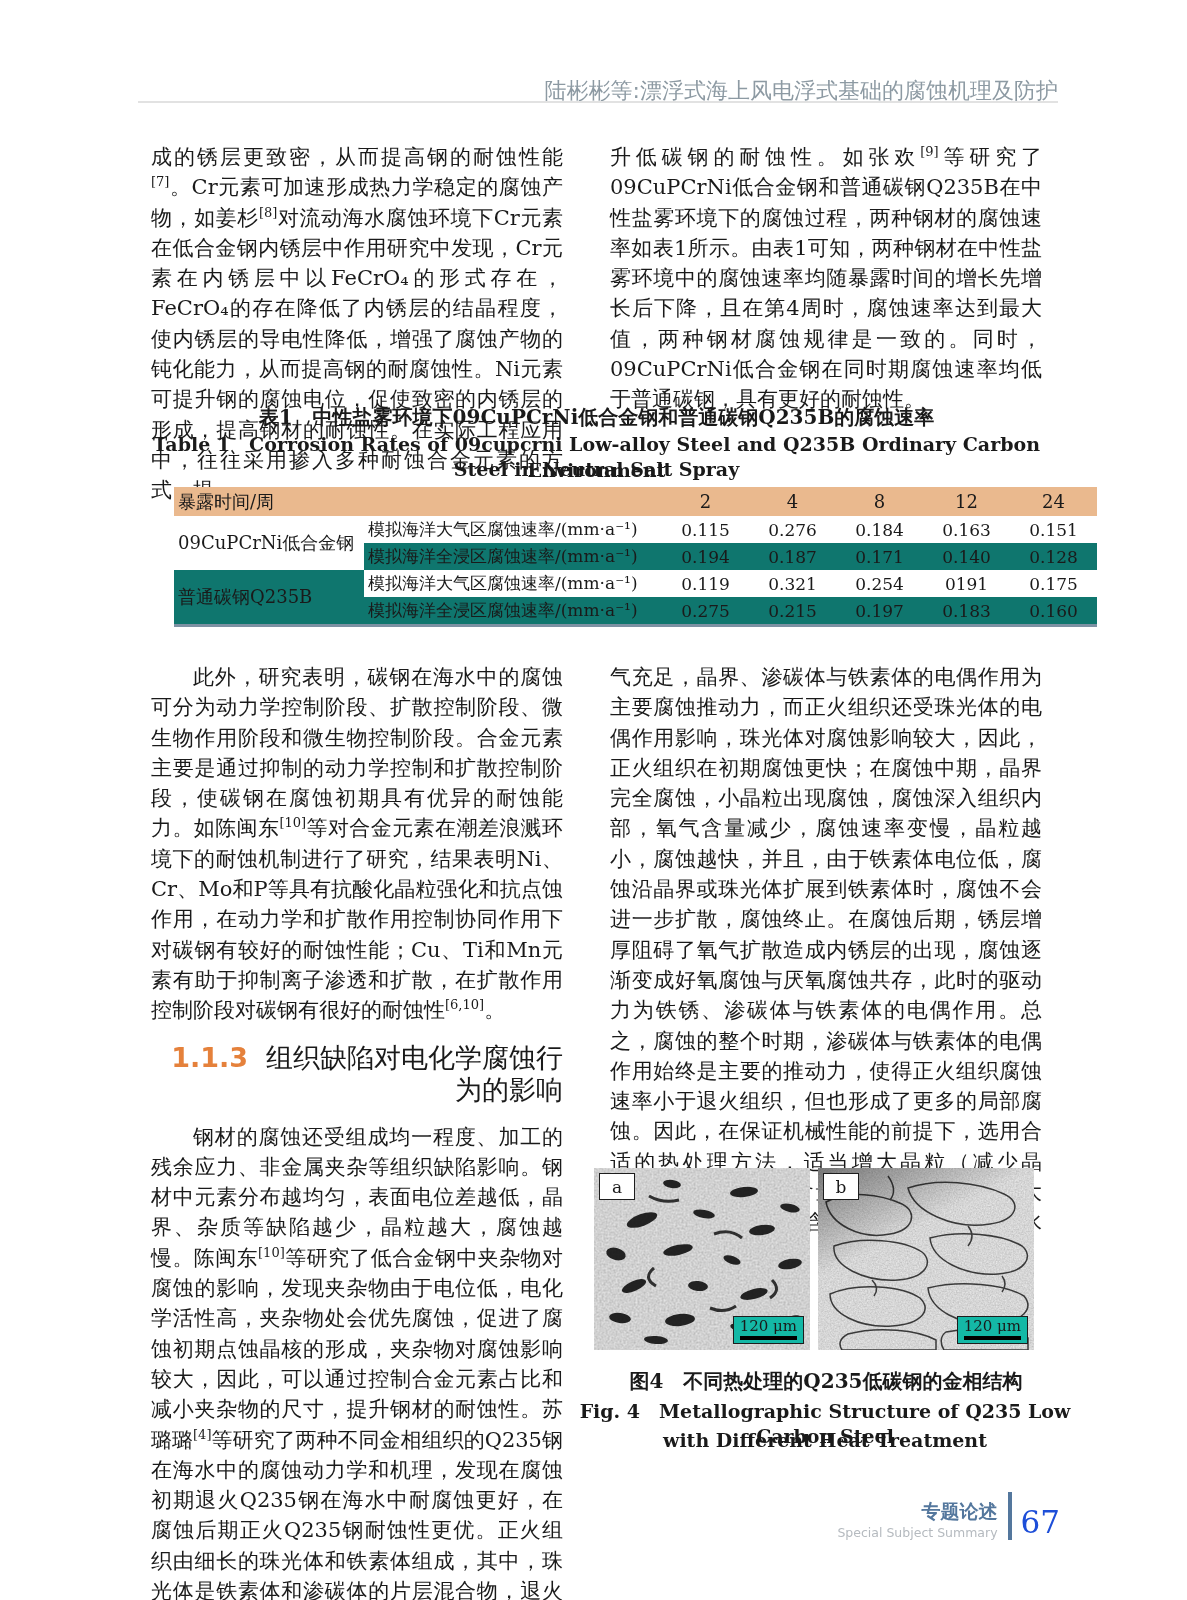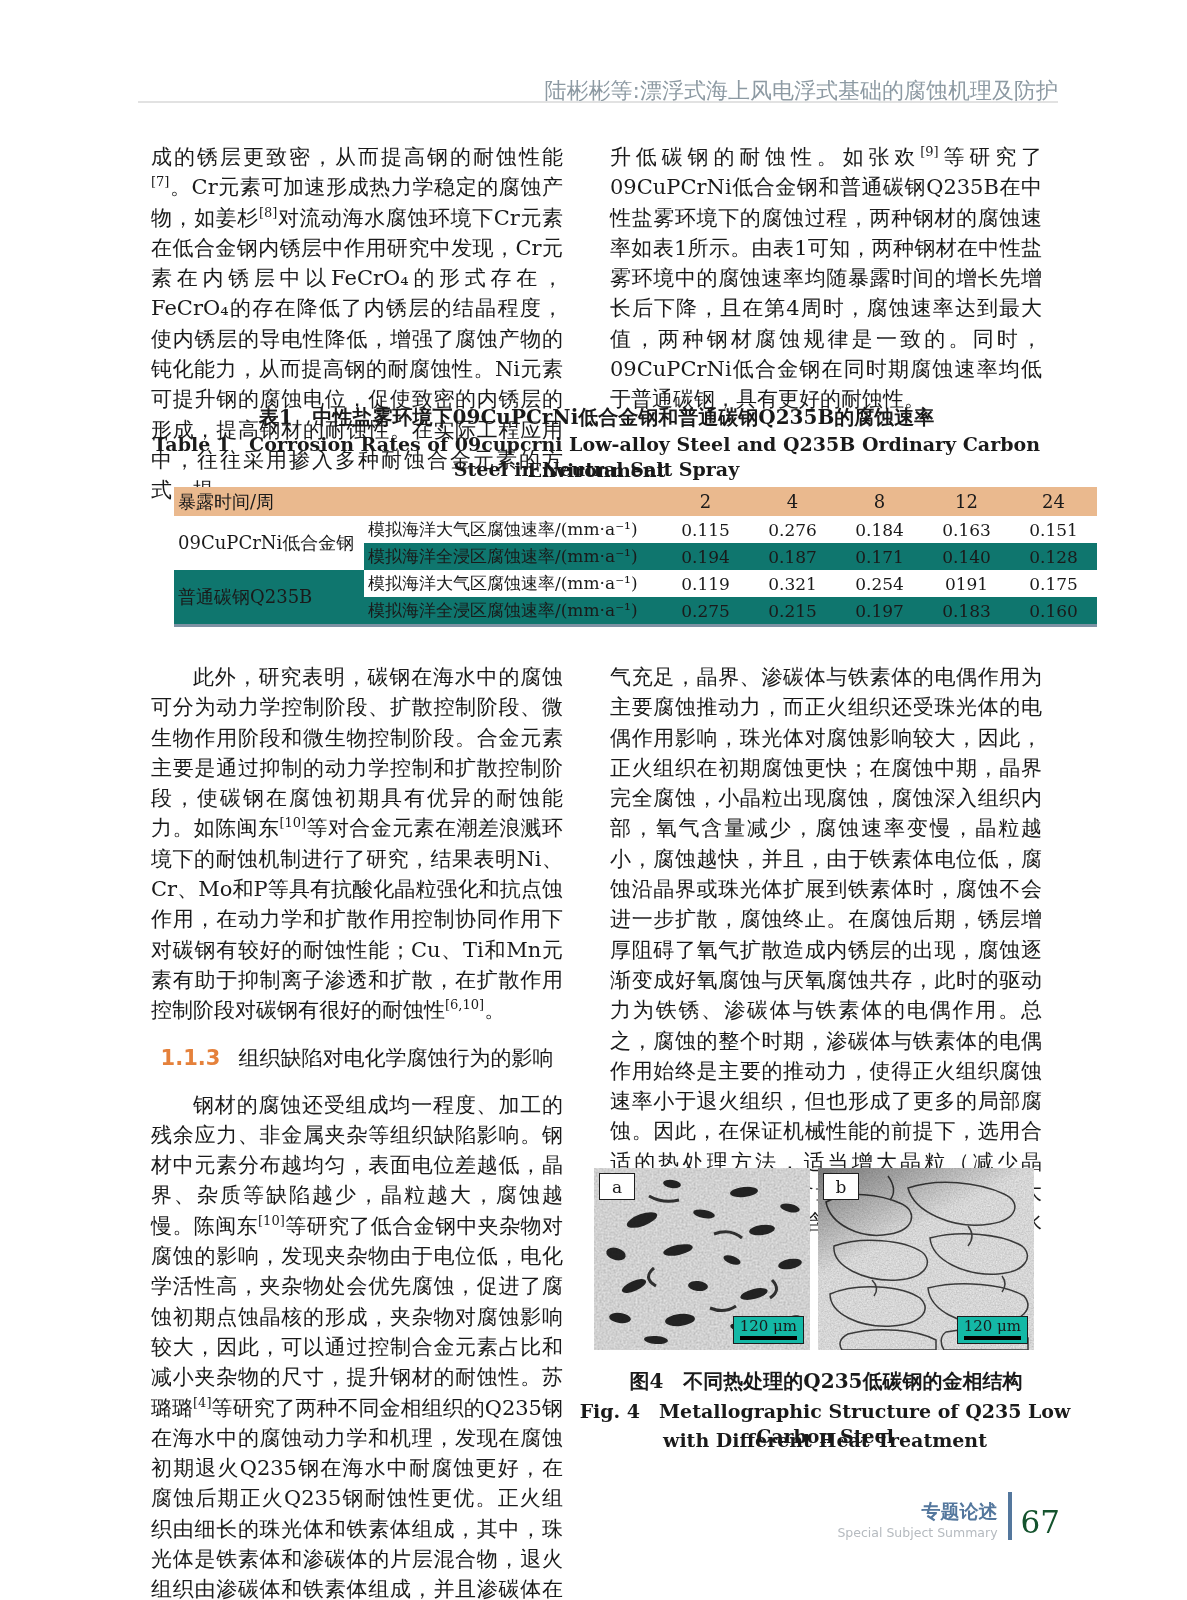--- a/index.html
+++ b/index.html
@@ -15,21 +15,21 @@
   .col{position:absolute;width:444px;font-size:21px;line-height:30.3px;text-align:justify;}
   .col p{margin:16px;}
   .indent{text-indent:2em;}
   sup{font-size:0.62em;vertical-align:super;line-height:0;}
 
   .col-left-a {left:135px;top:126px;}
   .col-right-a{left:594px;top:126px;width:464px;}
   .col-left-b {left:135px;top:646px;}
   .col-right-b{left:594px;top:646px;width:464px;}
 
-  .section-heading{margin:0;font-size:21px;line-height:32px;text-align:center;}
+  .section-heading{margin:0;font-size:27px;line-height:32px;text-align:right;}
   .section-number{color:#e5813b;font-family:"DejaVu Sans","Liberation Sans",sans-serif;
                   font-weight:bold;margin-right:18px;}
 
   
   .table-title-zh{position:absolute;top:404px;left:135px;width:923px;text-align:center;
                   font-weight:bold;font-size:20px;}
   .table-title-en{position:absolute;left:135px;width:923px;text-align:center;
                   font-weight:bold;font-size:19px;}
   .t-en1{top:432px;}
   .t-en2{top:459px;}
@@ -61,21 +61,21 @@
                   font-weight:bold;font-size:19px;}
   .f-en1{top:1399px;}
   .f-en2{top:1429px;}
 
   
   .footer{position:absolute;top:1492px;right:127px;display:flex;align-items:flex-end;}
   .footer-text{text-align:right;}
   .footer-zh{font-size:19px;font-weight:bold;color:#54779d;}
   .footer-en{font-size:12.5px;color:#b5babf;font-family:"DejaVu Sans","Liberation Sans",sans-serif;}
   .footer-bar{width:4px;height:48px;background:#54779d;margin:0 9px 0 10px;}
-  .footer-num{font-size:31px;color:#14532d;padding-top:8px;}
+  .footer-num{font-size:31px;color:#1d4ed8;padding-top:8px;}
 </style>
 </head>
 <body>
 
 <div class="page">
 
   <div class="running-header">陆彬彬等:漂浮式海上风电浮式基础的腐蚀机理及防护</div>
   <div class="header-rule"></div>
 
   <div class="col col-left-a">

